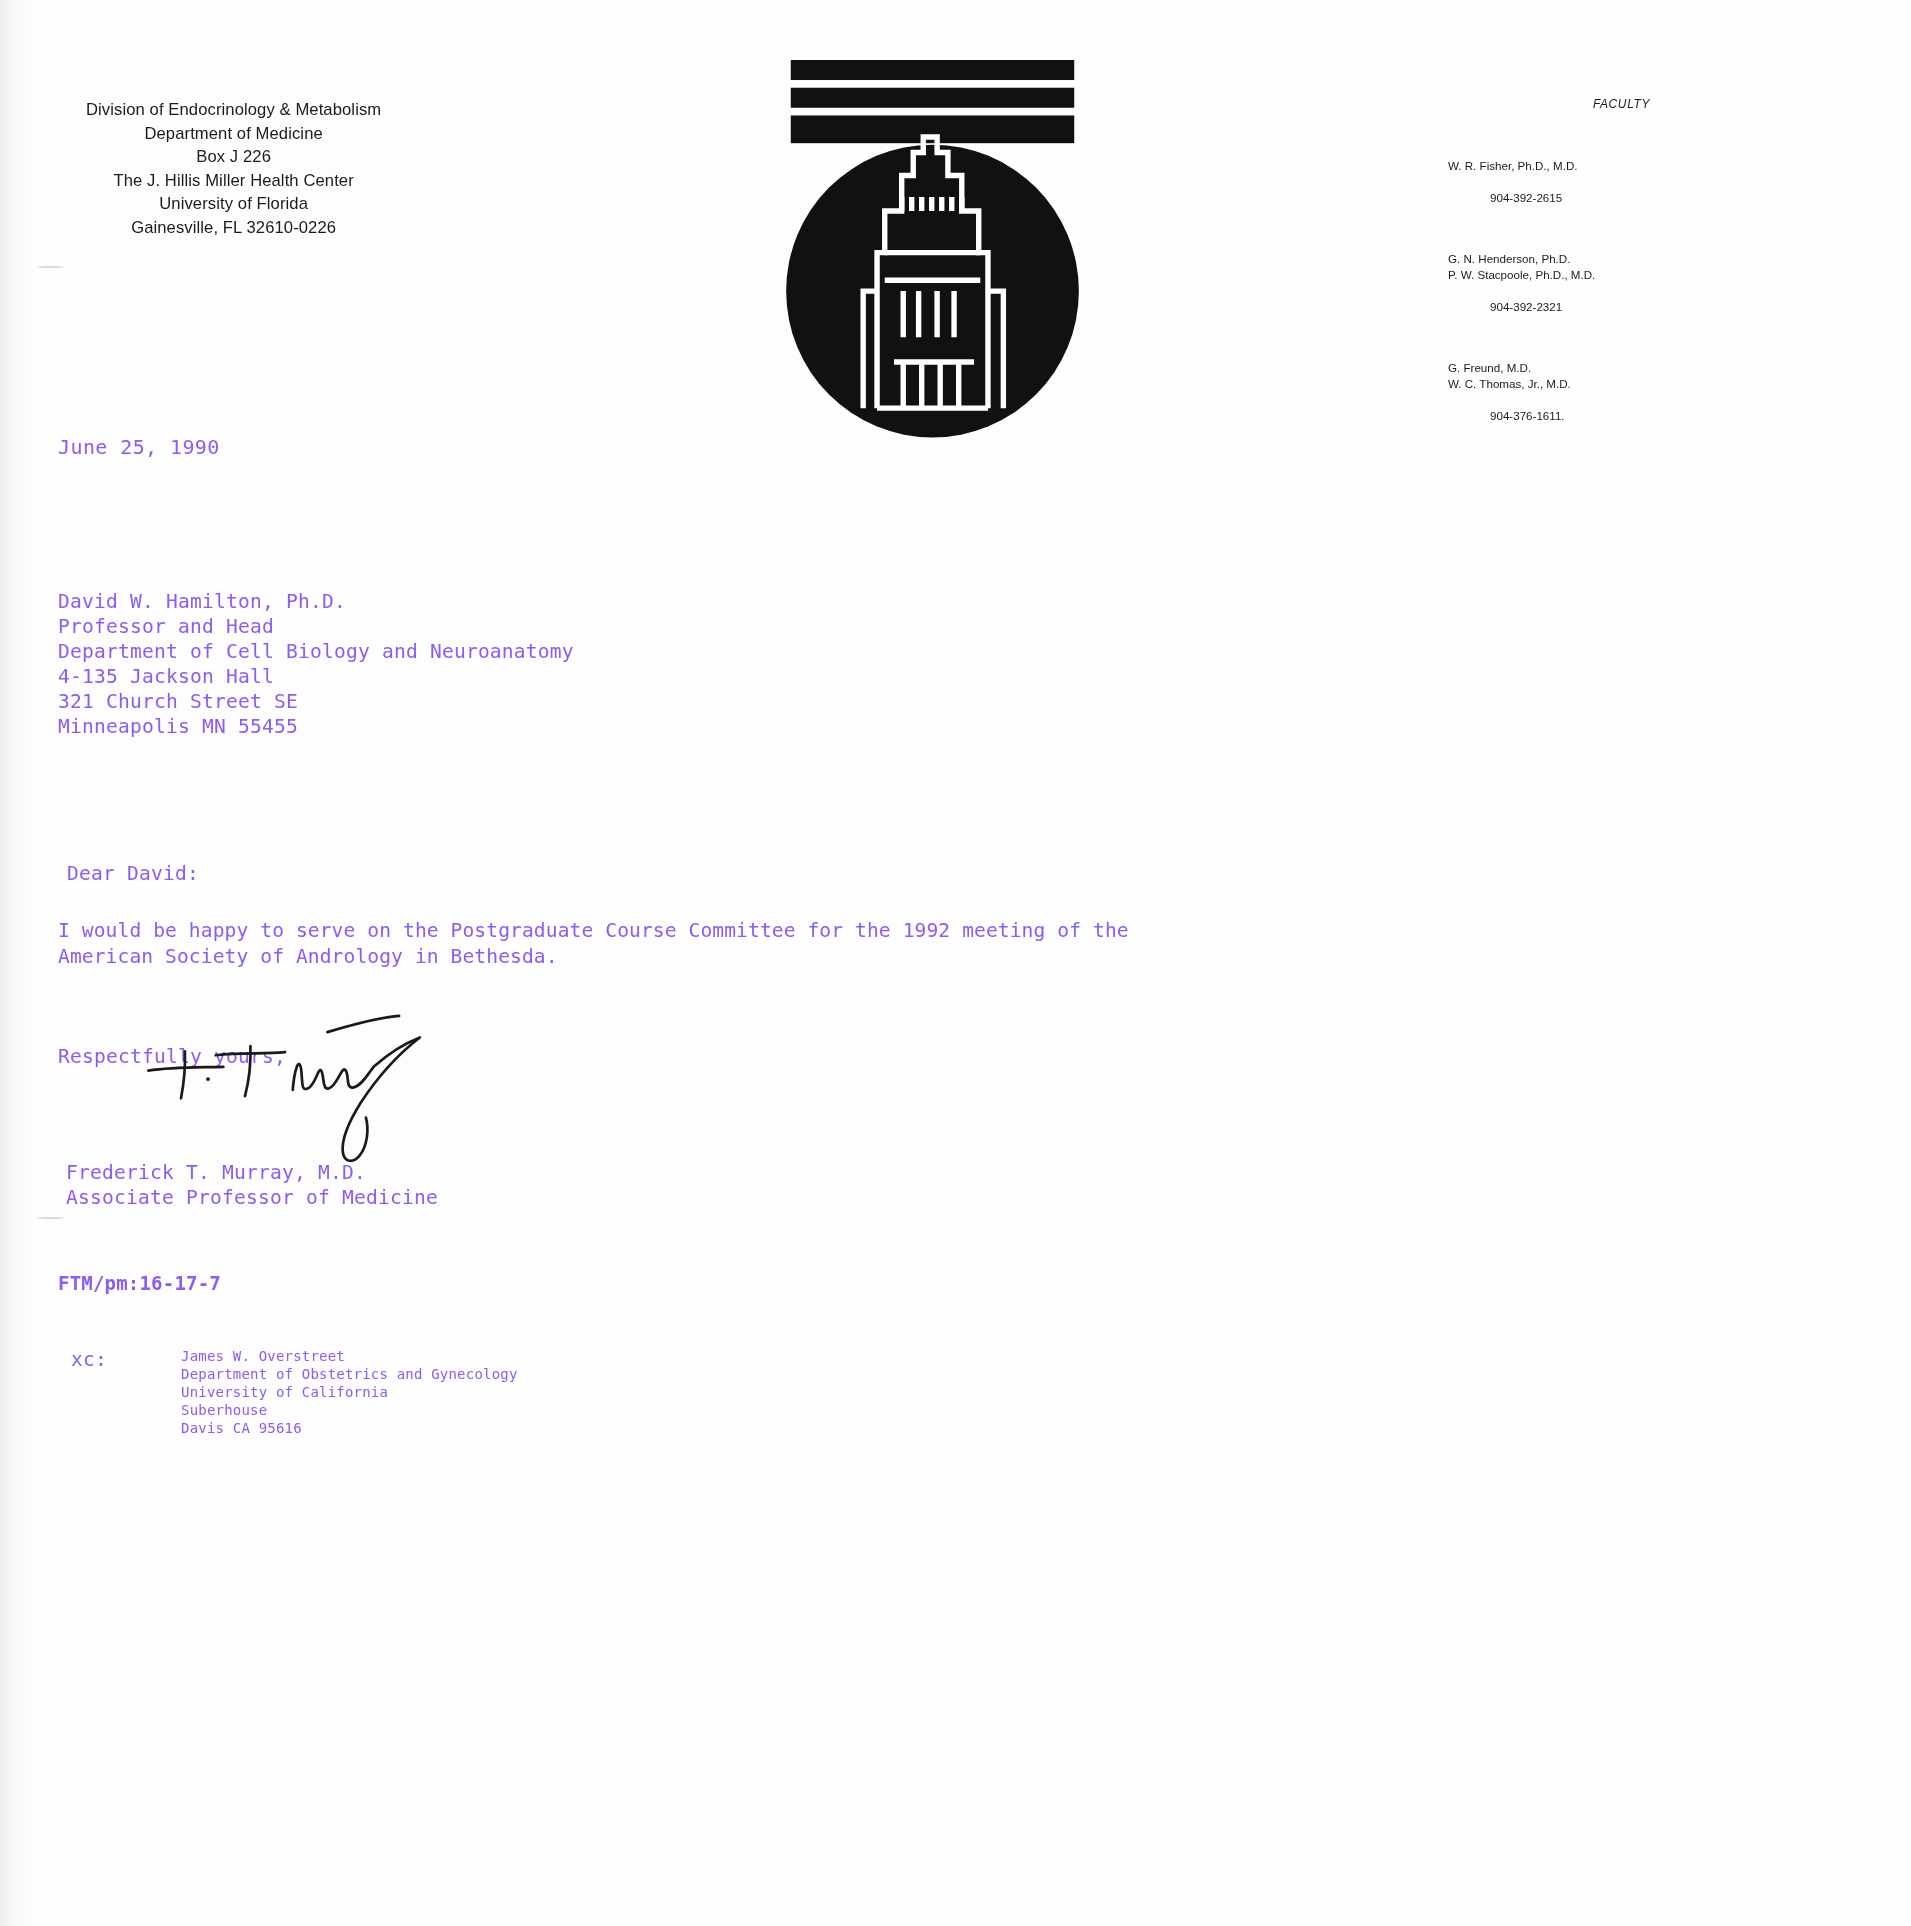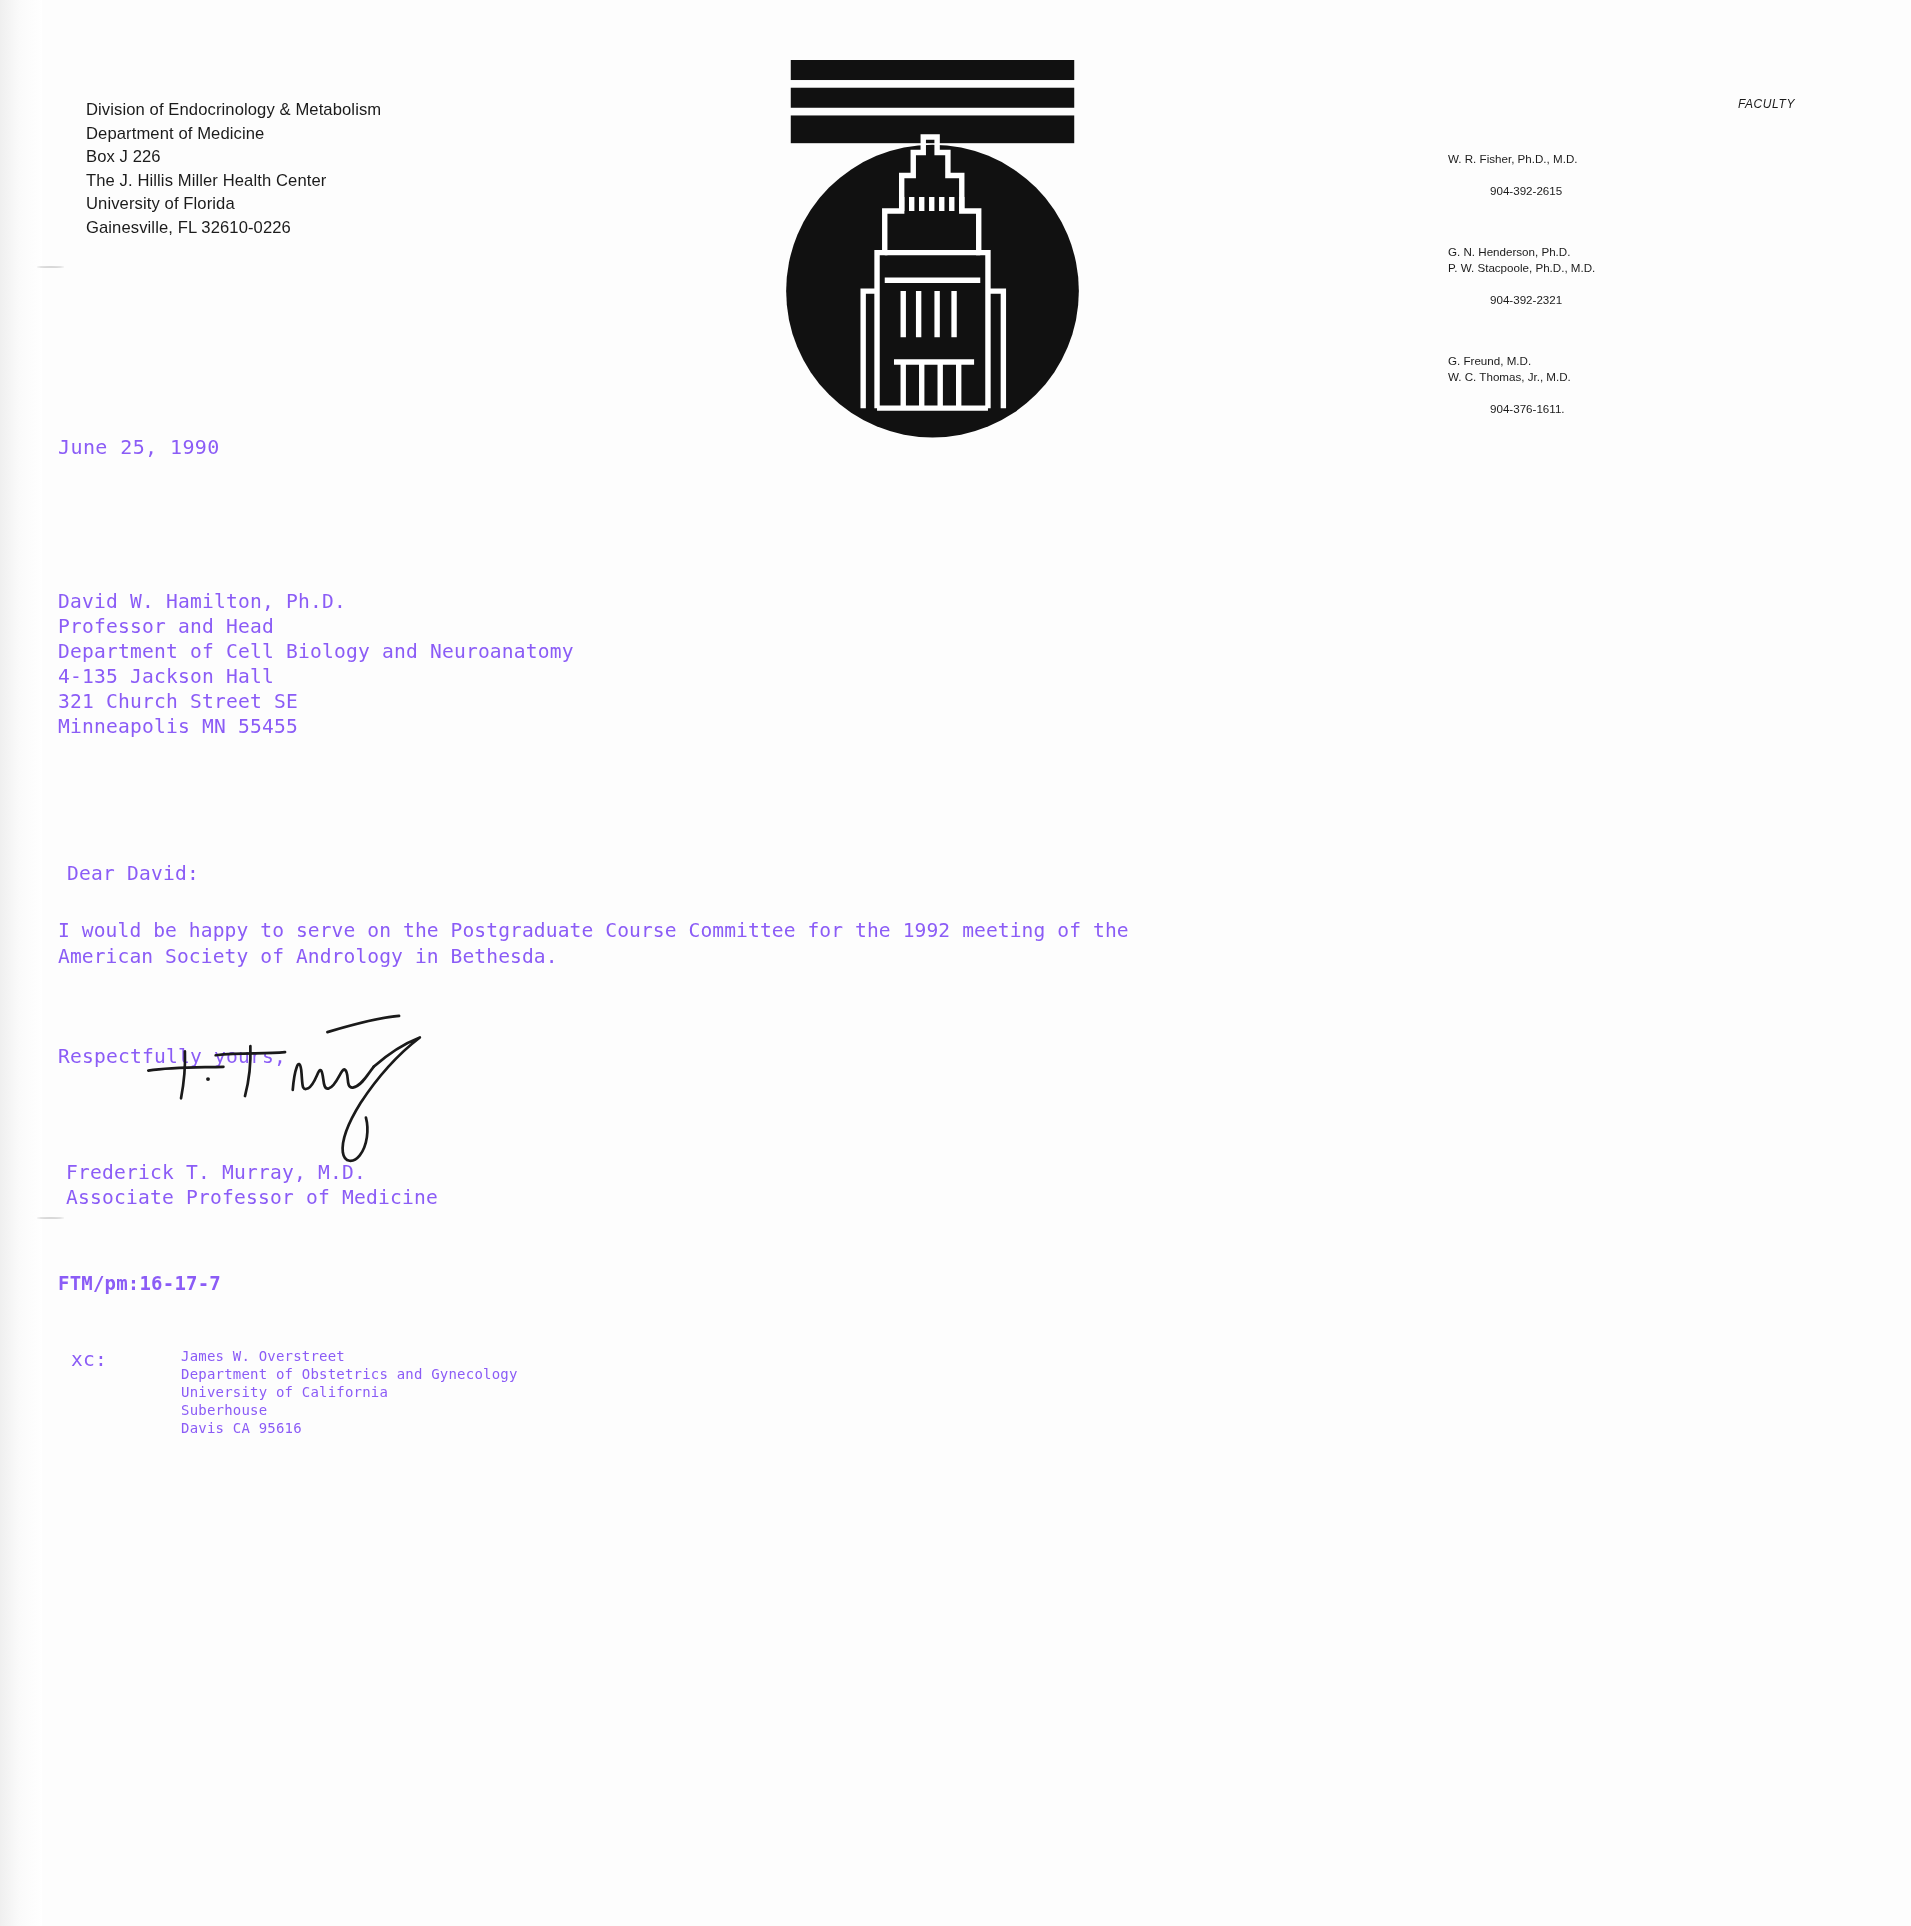--- a/index.html
+++ b/index.html
@@ -33,36 +33,37 @@
   
   .letterhead-address {
     position: absolute;
     left: 86px;
     top: 98px;
     font-size: 16.6px;
     line-height: 1.42;
     letter-spacing: 0.1px;
     color: #1b1b1b;
     white-space: pre-line;
+    text-align: center;
   }
   .faculty-block {
     position: absolute;
     left: 1448px;
     top: 96px;
     width: 347px;
     font-size: 11.6px;
     line-height: 1.40;
     color: #1b1b1b;
   }
   .faculty-title {
     font-style: italic;
     font-size: 12px;
-    text-align: right;
+    text-align: center;
     letter-spacing: 0.6px;
-    margin-bottom: 22px;
+    margin-bottom: 29px;
   }
   .faculty-group {
     margin-bottom: 11.6px;
     white-space: pre-line;
   }
   .faculty-phone {
     padding-left: 42px;
     white-space: pre-line;
   }
 

